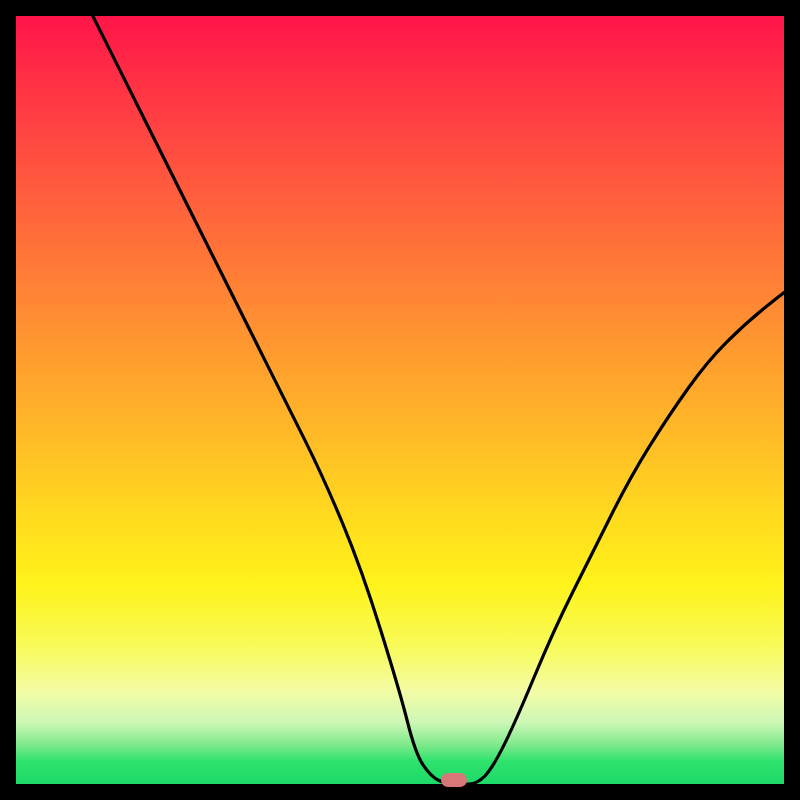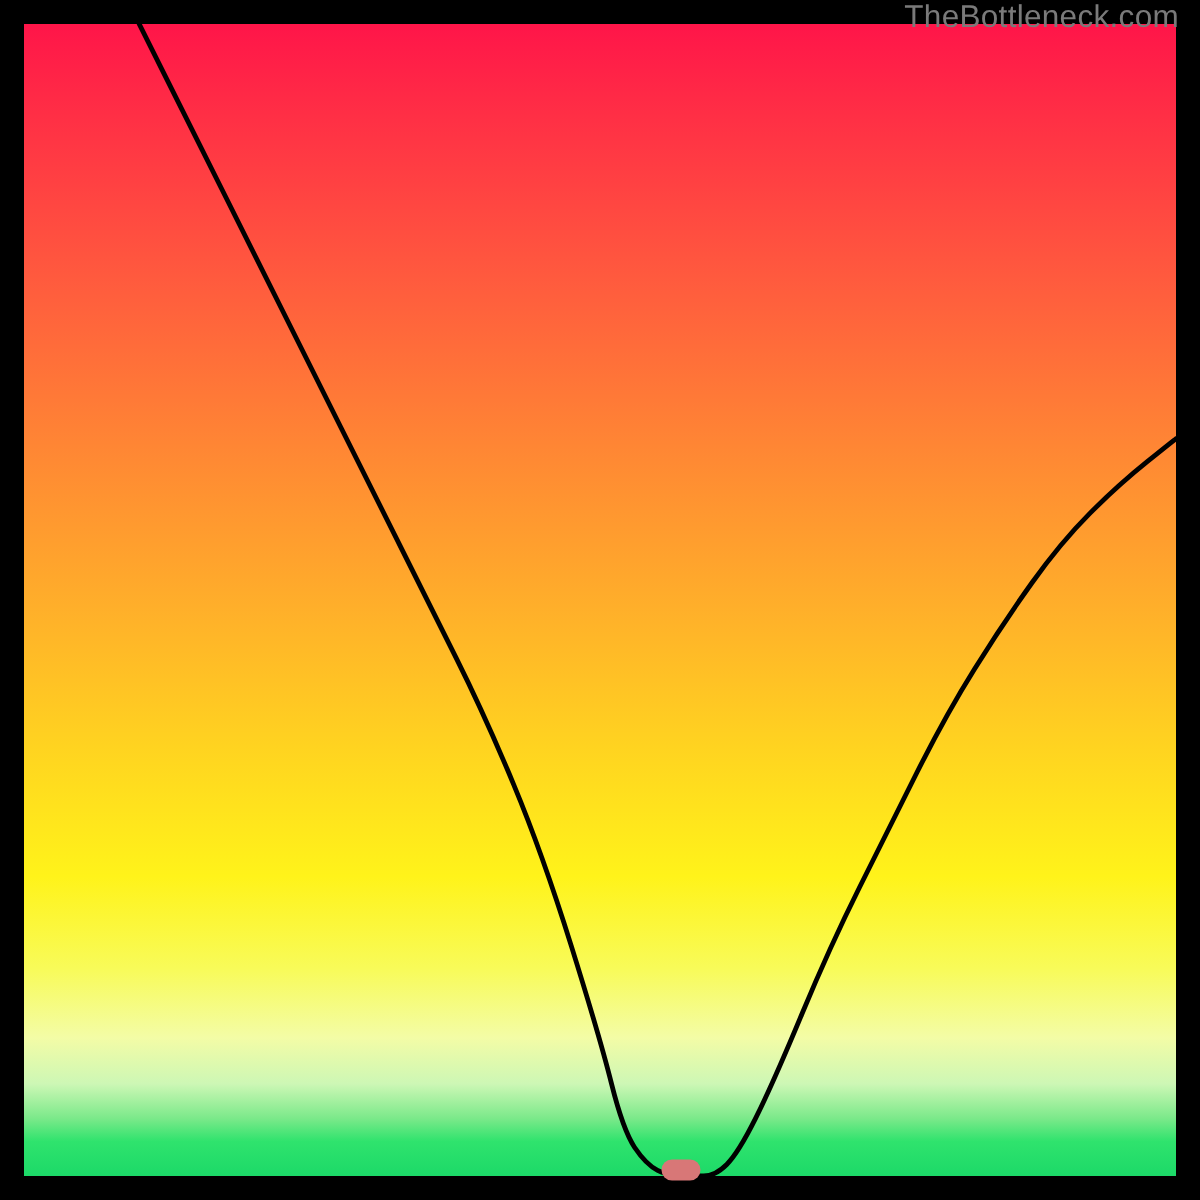--- a/index.html
+++ b/index.html
@@ -72,15 +72,14 @@
   <div class="plot-area">
 
     <svg class="curve" viewBox="0 0 768 768" preserveAspectRatio="none">
       <path id="curve-path" d="M 76.8 0.0 Q 76.8 0.0 96.0 38.4 Q 115.2 76.8 134.4 115.2 Q 153.6 153.6 172.8 192.0 Q 192.0 230.4 211.2 268.8 Q 230.4 307.2 249.6 345.6 Q 268.8 384.0 288.0 422.4 Q 307.2 460.8 326.4 506.9 Q 345.6 553.0 364.8 614.4 Q 384.0 675.8 391.7 706.6 Q 399.4 737.3 407.0 748.8 Q 414.7 760.3 422.4 764.2 Q 430.1 768.0 437.8 768.0 Q 445.4 768.0 453.1 768.0 Q 460.8 768.0 468.5 760.3 Q 476.2 752.6 487.7 729.6 Q 499.2 706.6 518.4 660.5 Q 537.6 614.4 556.8 576.0 Q 576.0 537.6 595.2 499.2 Q 614.4 460.8 633.6 430.1 Q 652.8 399.4 672.0 372.5 Q 691.2 345.6 710.4 326.4 Q 729.6 307.2 748.8 291.8 T 768.0 276.5" fill="none" stroke="#000" stroke-width="3.2" stroke-linejoin="round" stroke-linecap="round"></path>
     </svg>
 
     <div class="marker" id="marker" style="width: 26px; height: 14px; left: 424.76px; top: 757px; background: rgb(216, 119, 119);"></div>
 
   </div>
 
-  <div class="attribution">TheBottleneck.com</div>
 
 </div>
 
 </body></html>

